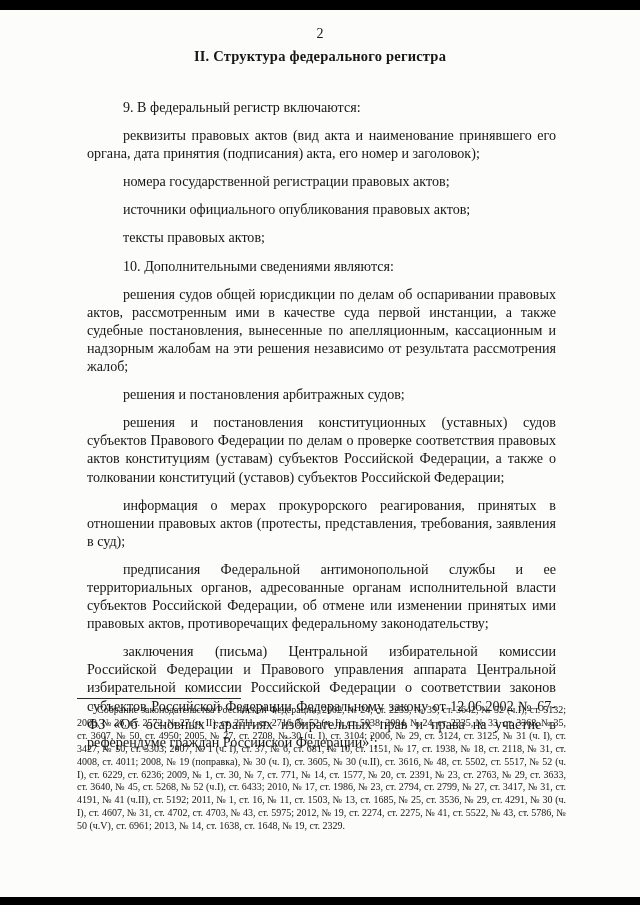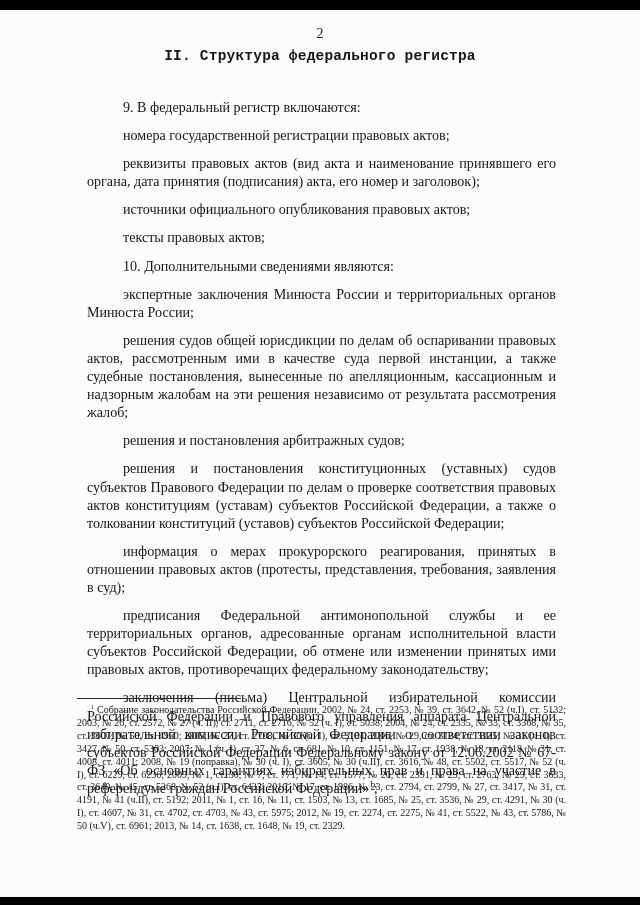--- a/index.html
+++ b/index.html
@@ -17,21 +17,20 @@
   .scan-bar.top { top: 0; height: 10px; }
   .scan-bar.bottom { bottom: 0; height: 8px; }
   .page-number {
     position: absolute; top: 26px; left: 0; width: 100%;
     text-align: center; font-size: 14px;
   }
   .heading {
     position: absolute; top: 48px; left: 0; width: 100%;
     text-align: center; font-weight: bold; font-size: 14.5px; margin: 0;
     letter-spacing: 0.2px;
-    font-family: Liberation Mono, monospace;
   }
   .body-text {
     position: absolute; top: 88px; left: 77px; width: 489px;
     font-size: 14.1px; line-height: 18.1px; text-align: justify;
   }
   .para { margin: 10px; text-indent: 36px; }
   .footnote {
     position: absolute; top: 698px; left: 77px; width: 489px;
   }
   .footnote-sep {
@@ -49,26 +48,25 @@
 <div class="scan-bar top"></div>
 
 <div>
 
   <div class="page-number">2</div>
 
   <h2 class="heading">II. Структура федерального регистра</h2>
 
   <div class="body-text">
     <p class="para">9. В федеральный регистр включаются:</p>
+    <p class="para">реквизиты правовых актов (вид акта и наименование принявшего его органа, дата принятия (подписания) акта, его номер и заголовок);</p>
     <p class="para">номера государственной регистрации правовых актов;</p>
-    <p class="para">реквизиты правовых актов (вид акта и наименование принявшего его органа, дата принятия (подписания) акта, его номер и заголовок);</p>
     <p class="para">источники официального опубликования правовых актов;</p>
     <p class="para">тексты правовых актов;</p>
     <p class="para">10. Дополнительными сведениями являются:</p>
-    <p class="para">экспертные заключения Минюста России и территориальных органов Минюста России;</p>
     <p class="para">решения судов общей юрисдикции по делам об оспаривании правовых актов, рассмотренным ими в качестве суда первой инстанции, а также судебные постановления, вынесенные по апелляционным, кассационным и надзорным жалобам на эти решения независимо от результата рассмотрения жалоб;</p>
     <p class="para">решения и постановления арбитражных судов;</p>
     <p class="para">решения и постановления конституционных (уставных) судов субъектов Правового Федерации по делам о проверке соответствия правовых актов конституциям (уставам) субъектов Российской Федерации, а также о толковании конституций (уставов) субъектов Российской Федерации;</p>
     <p class="para">информация о мерах прокурорского реагирования, принятых в отношении правовых актов (протесты, представления, требования, заявления в суд);</p>
     <p class="para">предписания Федеральной антимонопольной службы и ее территориальных органов, адресованные органам исполнительной власти субъектов Российской Федерации, об отмене или изменении принятых ими правовых актов, противоречащих федеральному законодательству;</p>
     <p class="para"><span>заключения (письма) Центральной избирательной комиссии Российской Федерации и Правового управления аппарата Центральной избирательной комиссии Российской Федерации о соответствии законов субъектов Российской Федерации Федеральному закону от 12.06.2002 № 67-ФЗ «Об основных гарантиях избирательных прав и права на участие в референдуме граждан Российской Федерации»</span><sup>1</sup><span>;</span></p>
   </div>
 
   <div class="footnote">
     <div class="footnote-sep"></div>

